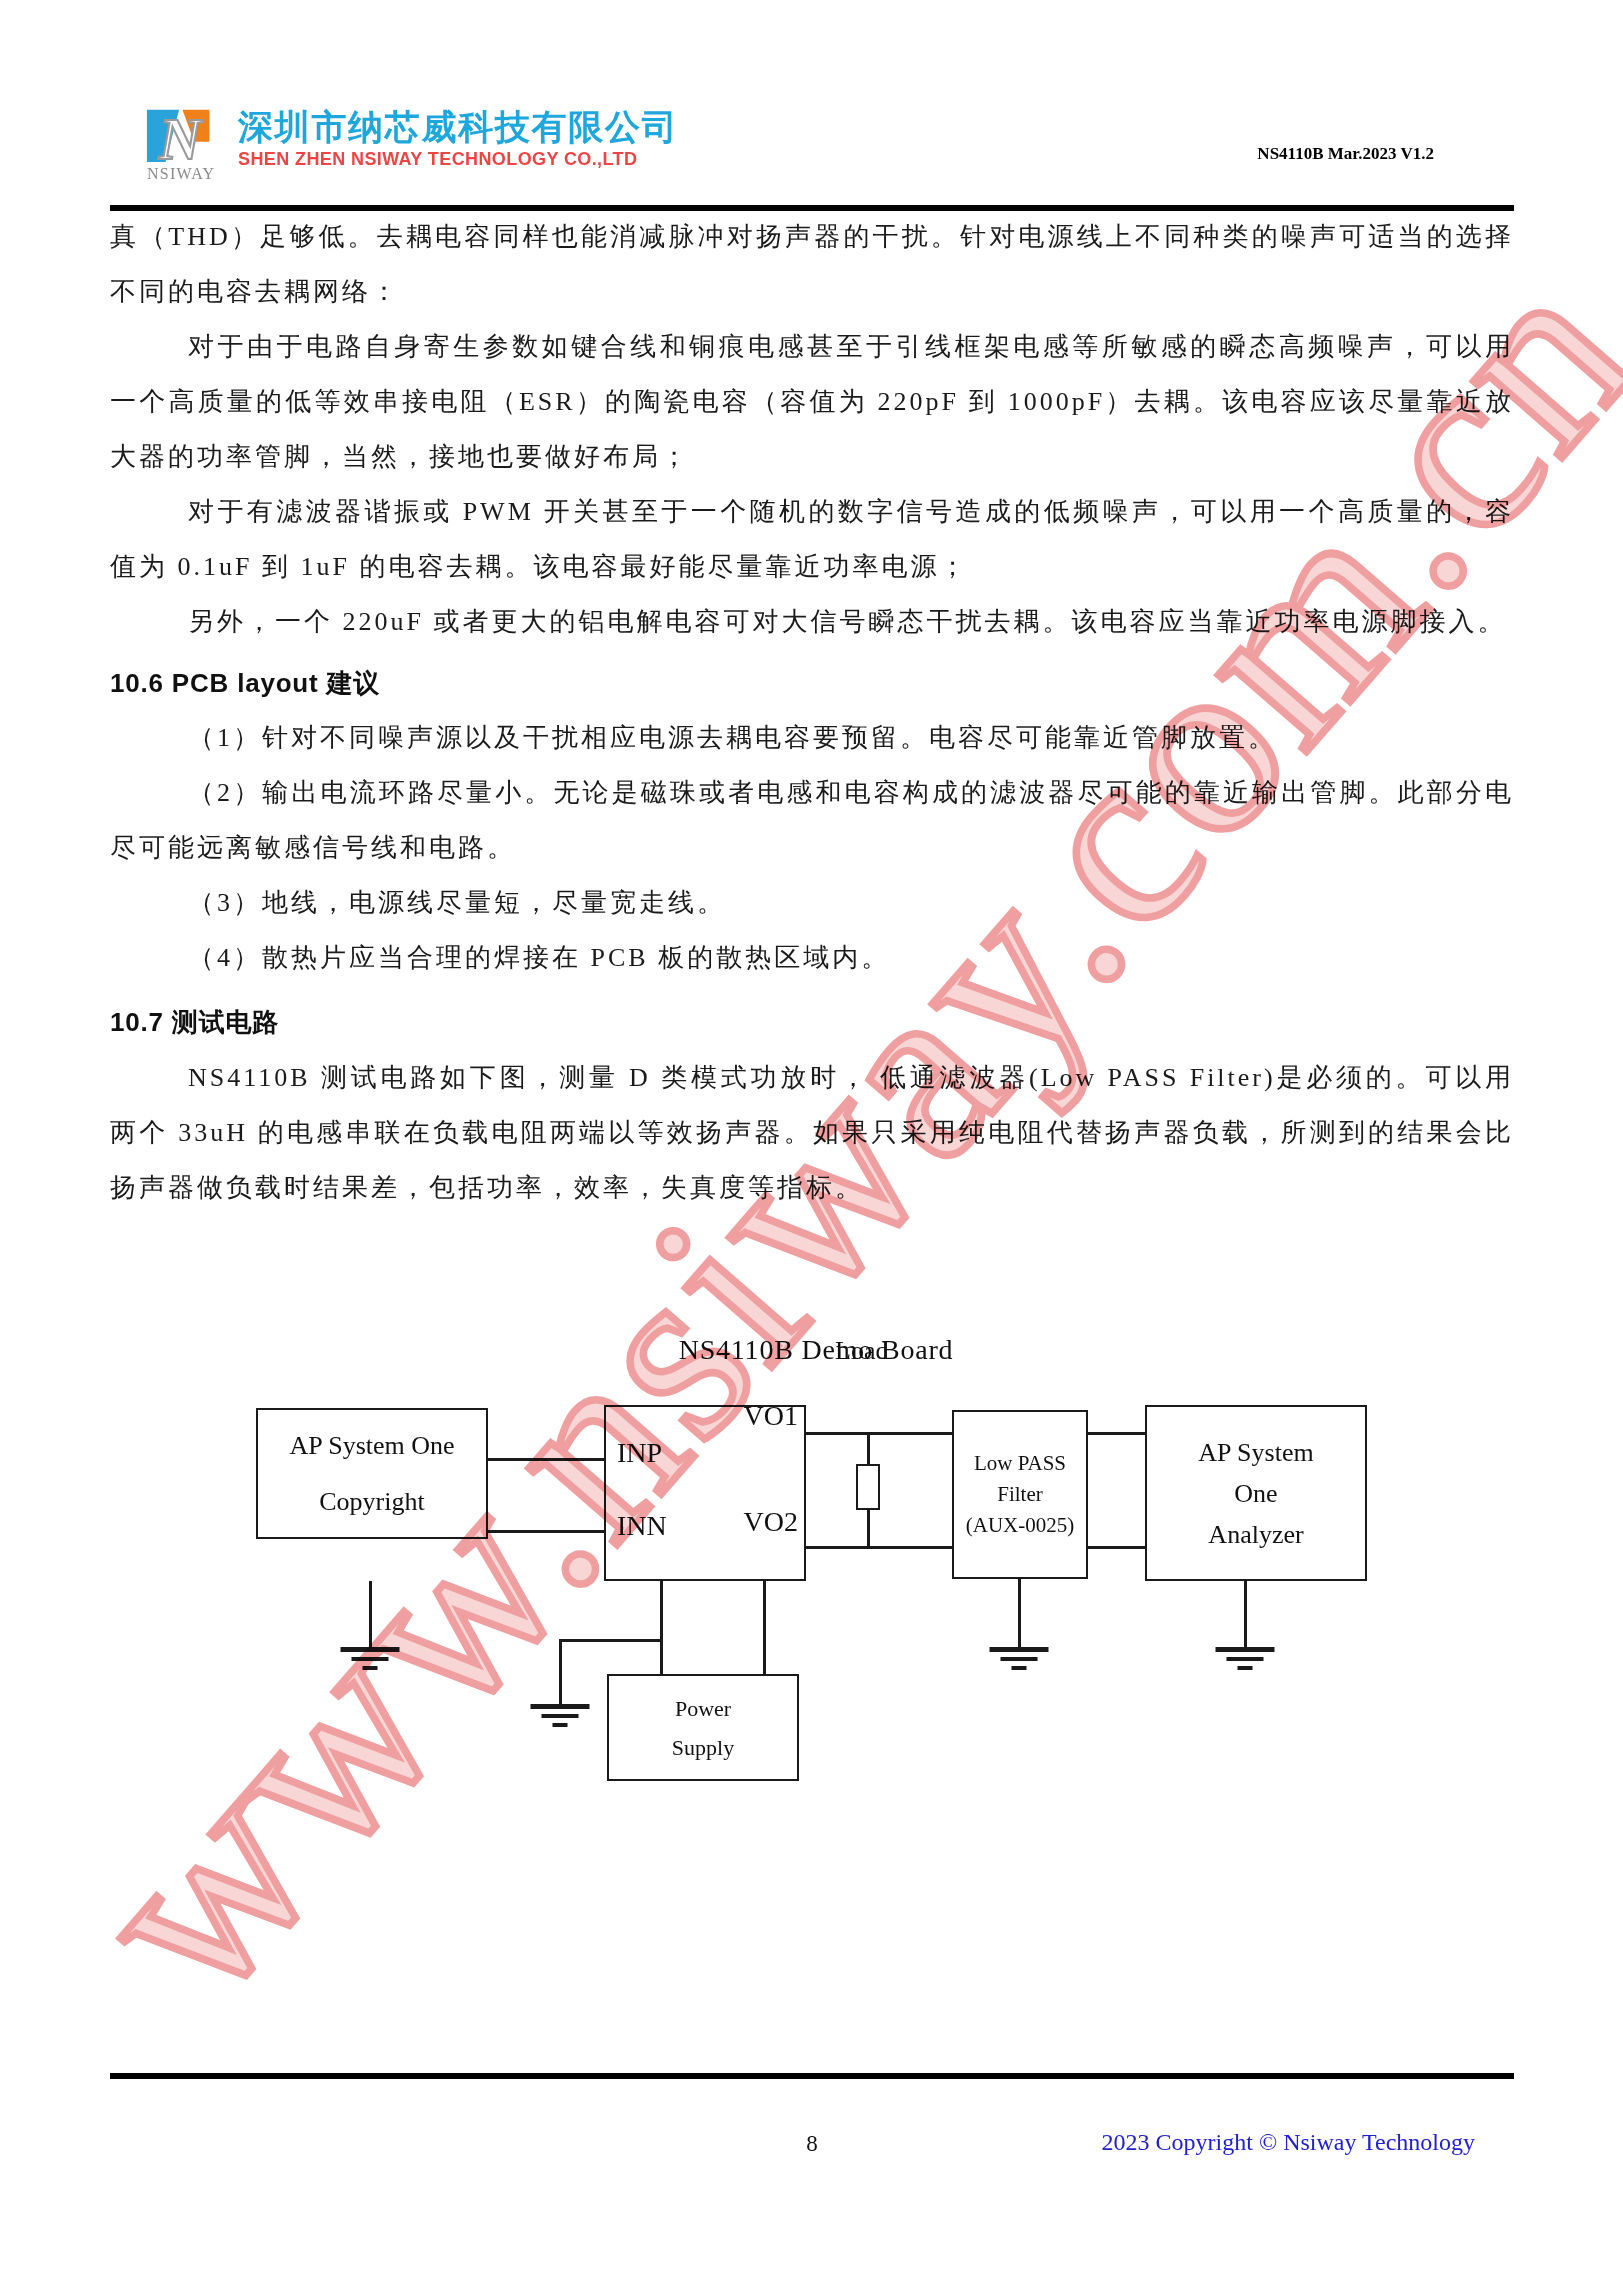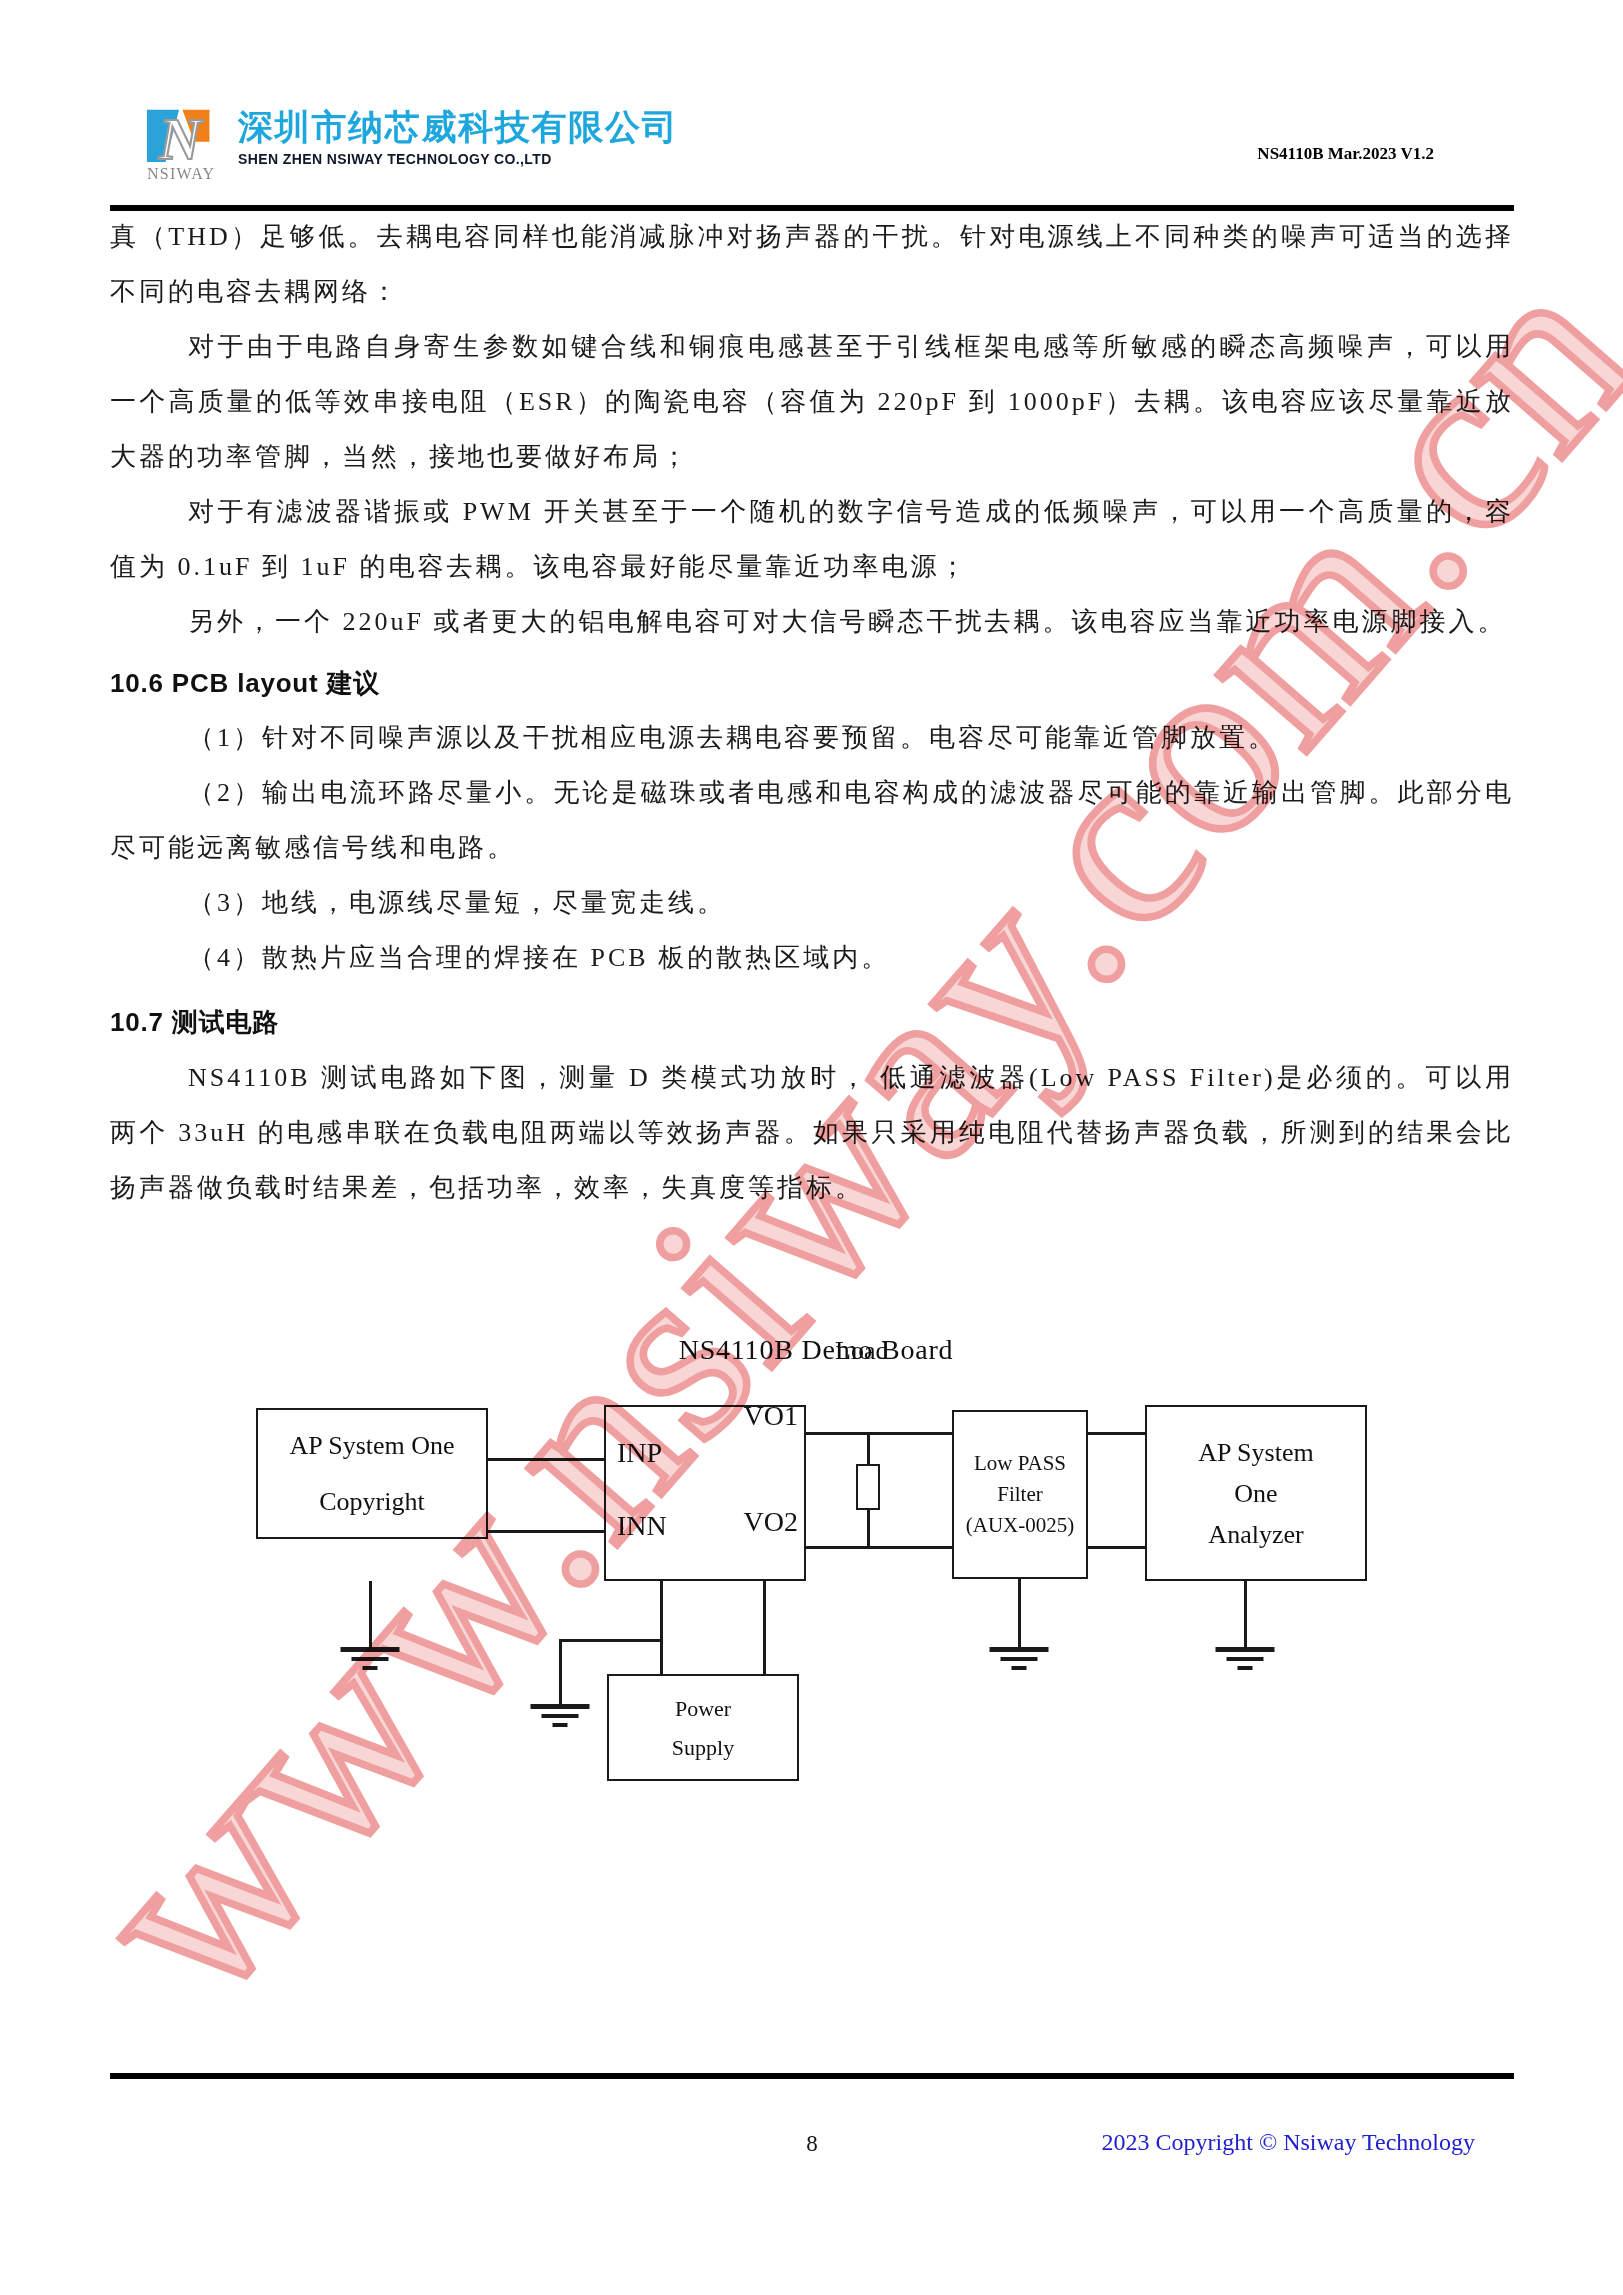--- a/index.html
+++ b/index.html
@@ -5,21 +5,21 @@
   html,body{margin:0;padding:0;background:#e8e8e8;}
   .page{
     position:relative;width:1623px;height:2295px;margin:0 auto;
     background:#ffffff;overflow:hidden;
     font-family:"Liberation Serif","DejaVu Serif",serif;color:#1b1b1b;
   }
   
   .logo{position:absolute;left:145px;top:108px;width:85px;height:76px;}
   .company{position:absolute;left:238px;top:106px;font-family:"Liberation Sans","DejaVu Sans",sans-serif;}
   .company-cn{font-size:35px;font-weight:bold;color:#1ea7dc;letter-spacing:1.7px;line-height:41px;}
-  .company-en{font-size:14px;font-weight:bold;color:#0f172a;letter-spacing:0.4px;line-height:25px;}
+  .company-en{font-size:18px;font-weight:bold;color:#ef4444;letter-spacing:0.4px;line-height:25px;}
   .doc-ref{position:absolute;right:189px;top:144px;font-size:17px;font-weight:bold;color:#000;}
   .header-rule{position:absolute;left:110px;top:205px;width:1404px;height:6px;background:#000;}
   
   .content{position:absolute;left:110px;top:209px;width:1404px;}
   .para{margin:0;font-size:26px;line-height:55px;letter-spacing:3px;text-align:justify;}
   .indent{text-indent:78px;}
   .head{margin:8.5px 0 1.7px 0;font-family:"Liberation Sans","DejaVu Sans",sans-serif;
         font-weight:bold;font-size:26px;line-height:51px;letter-spacing:0.8px;color:#111;}
   .head2{margin-top:12px;}
   

